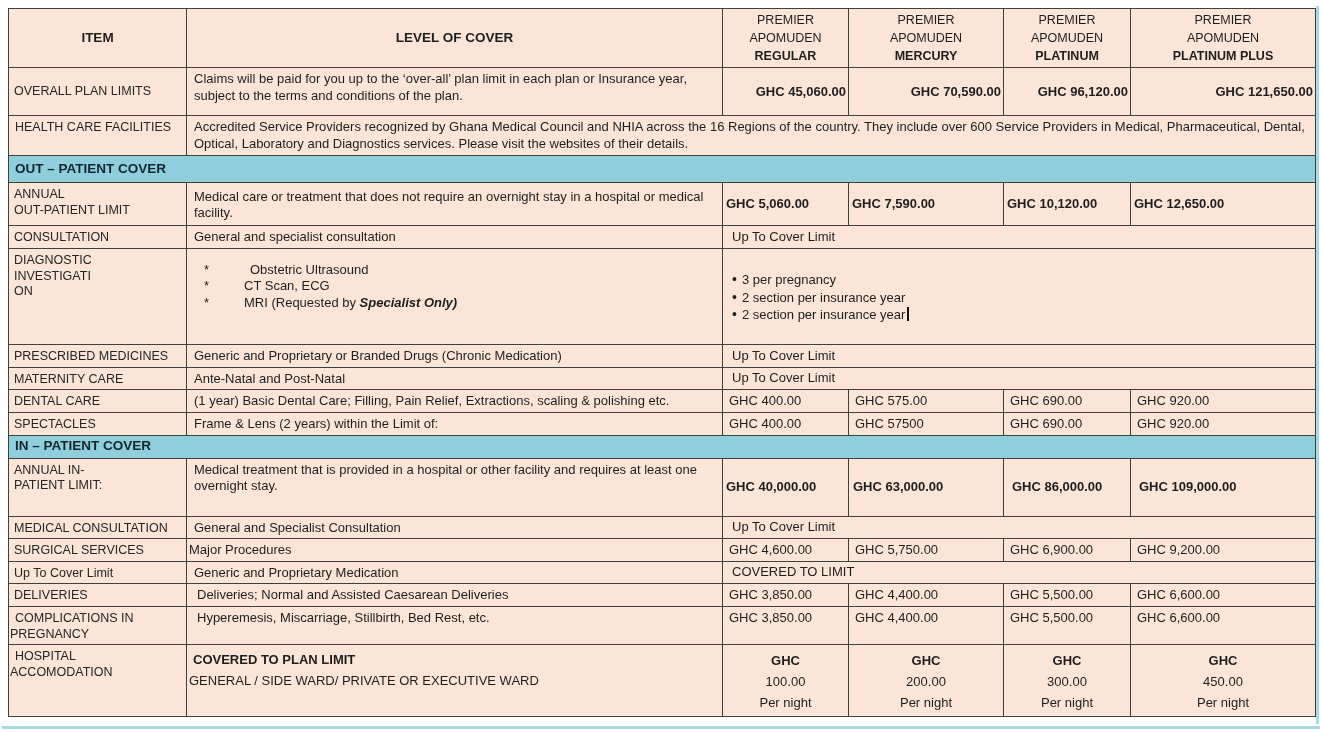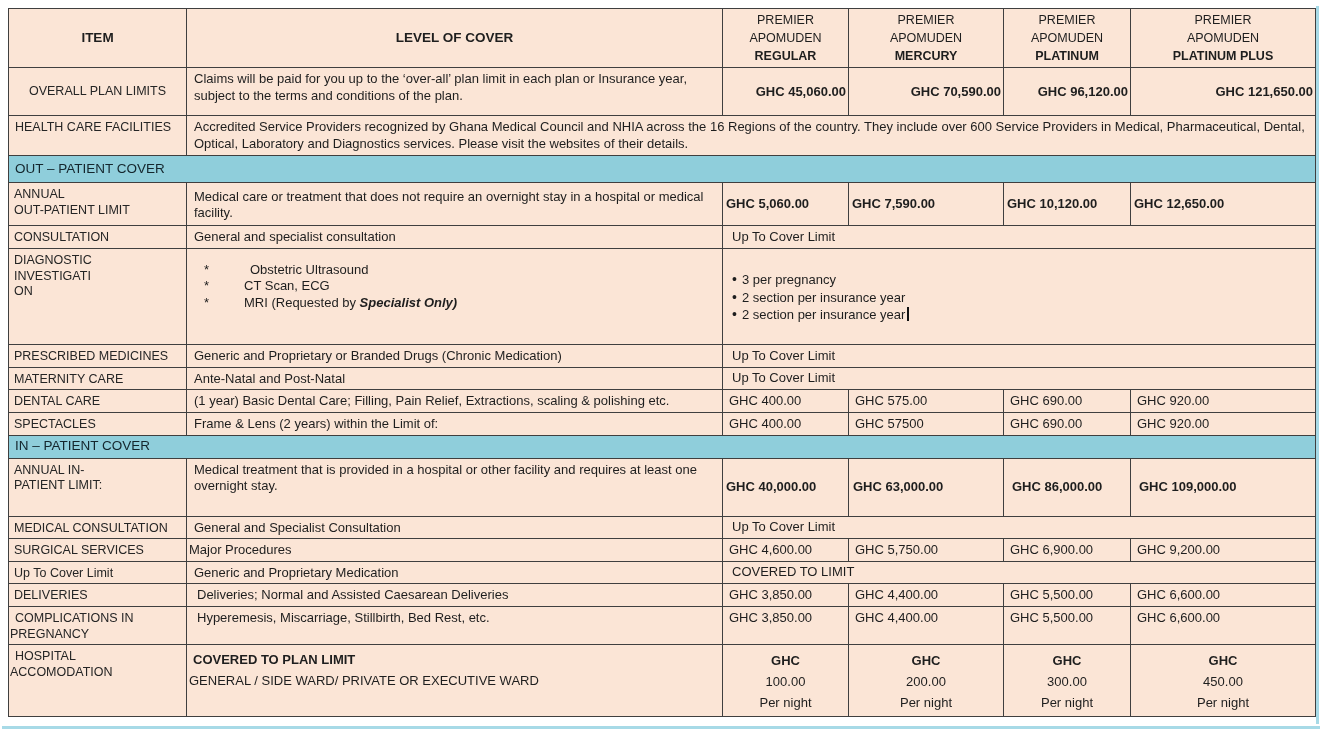--- a/index.html
+++ b/index.html
@@ -12,33 +12,33 @@
   td { border:1px solid #3f3f3f; background:#fbe5d6; font-size:13px;
        color:#1e1e1e; padding:2px 5px; vertical-align:middle; overflow:hidden;
        line-height:1.25; }
 
   .hdr  { text-align:center; font-weight:bold; font-size:13.5px; }
   .plan { text-align:center; font-size:12.5px; line-height:1.45; }
   .plan .pname { font-weight:bold; }
 
   .lbl  { font-size:12.5px; vertical-align:top; padding-top:4px;
           white-space:pre-line; color:#252525; }
-  .lblmid { vertical-align:middle; padding-top:2px;text-align:center; }
+  .lblmid { vertical-align:middle; padding-top:2px; }
   .outdent { padding-left:1px; text-indent:5px; }
 
   .desc { vertical-align:top; padding-left:7px; padding-top:3px; }
   .descmid { vertical-align:middle; }
   .bot  { vertical-align:bottom; padding-bottom:3px; }
 
   .val  { padding-left:6px; }
   .vb   { font-weight:bold; padding-left:3px; }
   .vcb  { font-weight:bold; text-align:right; padding-left:2px; padding-right:2px; }
   .spanv{ padding-left:9px; }
 
-  .band td { background:#8fcedb; font-weight:normal; font-size:13.5px;
+  .band td { background:#8fcedb; font-weight:bold; font-size:13.5px;
              color:#14262d; padding-left:6px; }
 
   .flexcol { display:flex; flex-direction:column; justify-content:space-between;
              height:100%; box-sizing:border-box; padding:13px 0 11px; }
   .diag-line { display:flex; align-items:baseline; }
   .star { margin-left:17px; width:13px; font-size:13px; }
   .diag-txt { margin-left:27px; }
   .bul  { margin-left:9px; width:10px; font-size:14px; }
   .bul-txt { }
   .emph { font-weight:bold; font-style:italic; }

